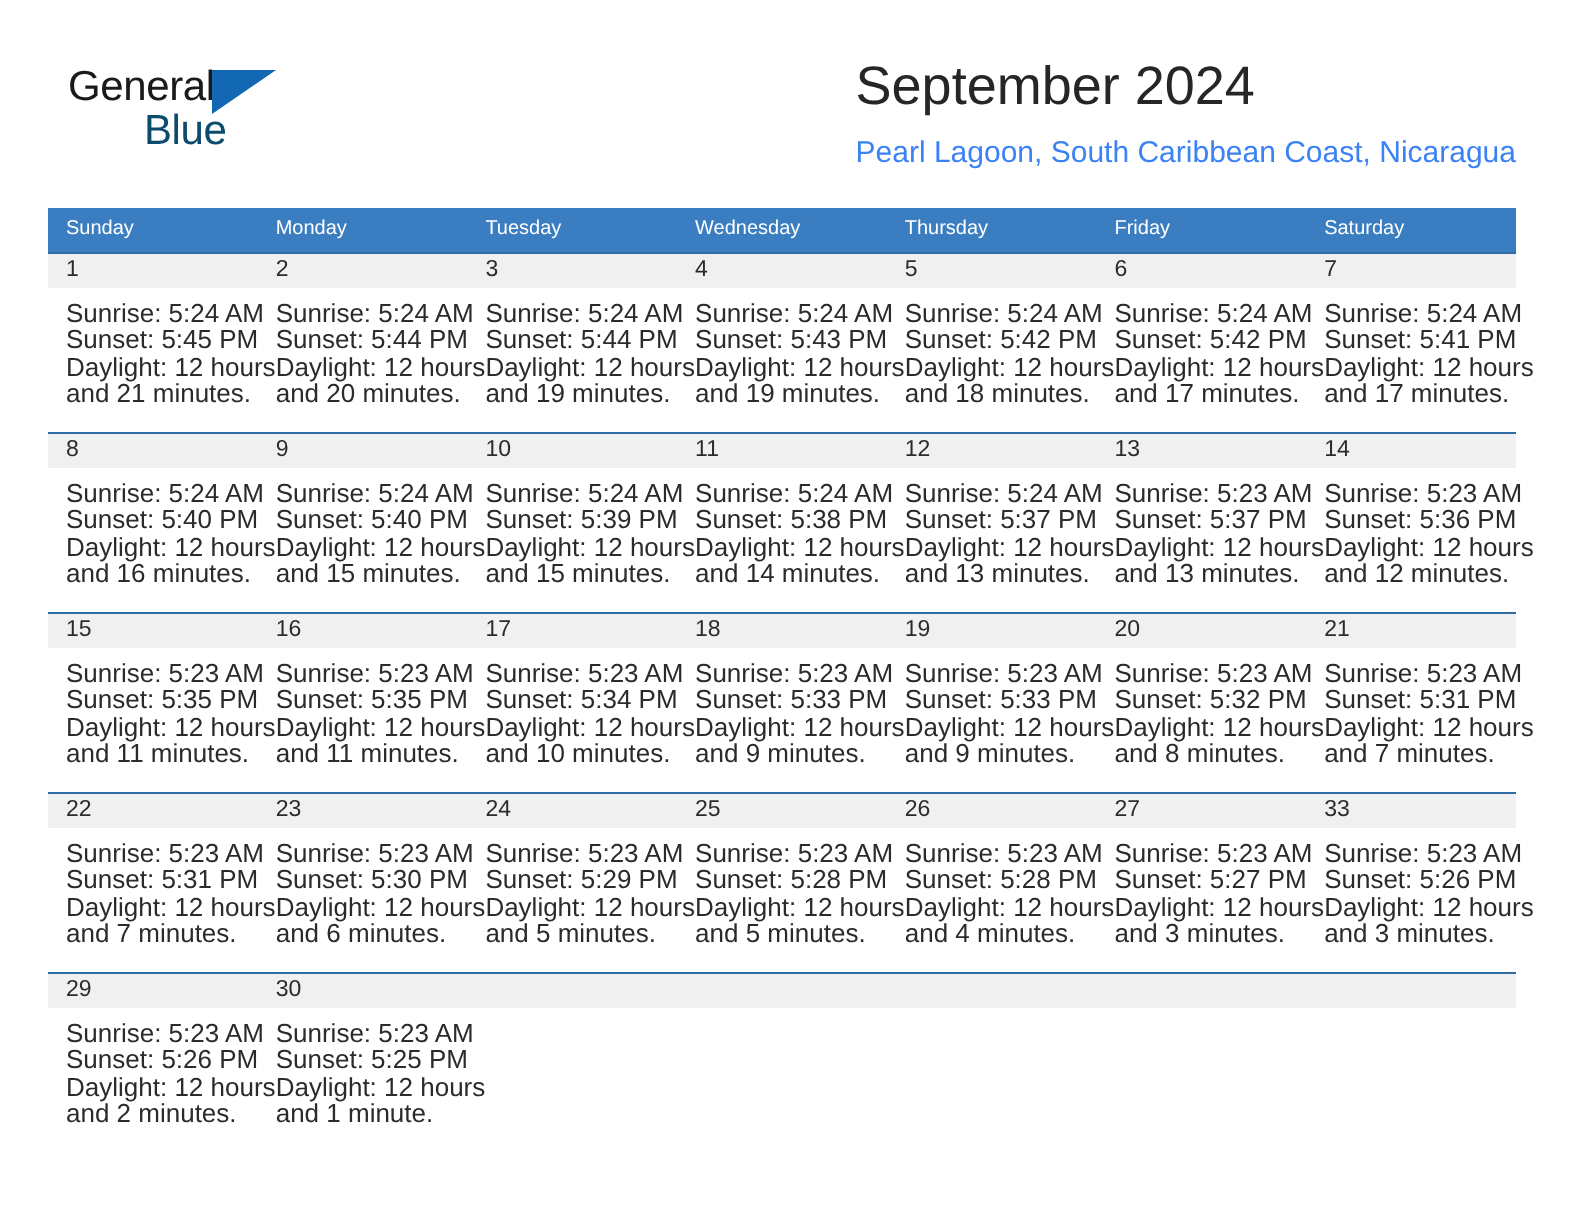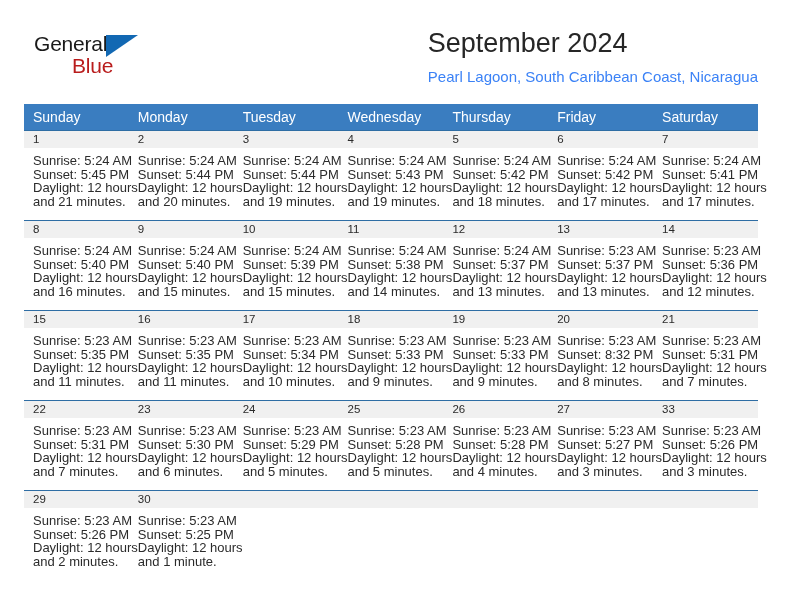--- a/index.html
+++ b/index.html
@@ -39,21 +39,21 @@
     position: absolute;
     left: 72px; top: 3px;
     width: 0; height: 0;
     border-left: 32px solid #1268b3;
     border-bottom: 22px solid transparent;
   }
   .brand-blue {
     position: absolute;
     left: 38px; top: 22px;
     font-size: 21px;
-    color: #b91c1c;
+    color: #0c4a6e;
     letter-spacing: -0.2px;
     line-height: 24px;
   }
 
   .title-block {
     position: absolute;
     right: 10px; top: 0;
     text-align: left;
   }
   .cal-title {
@@ -75,21 +75,21 @@
   .calendar {
     position: absolute;
     left: 24px; top: 104px;
     width: 734px;
     border-collapse: collapse;
     table-layout: fixed;
   }
   .calendar th {
     background: #3a7dc0;
     color: #ffffff;
-    font-size: 14px;
+    font-size: 10px;
     font-weight: normal;
     text-align: left;
     padding: 5px 0 5px 9px;
     height: 22px;
     border: none;
   }
   .calendar td {
     vertical-align: top;
     padding: 0;
     width: 104.85px;
@@ -322,21 +322,21 @@
               <div class="line">Sunrise: 5:23 AM</div>
               <div class="line">Sunset: 5:33 PM</div>
               <div class="line">Daylight: 12 hours</div>
               <div class="line">and 9 minutes.</div>
             </div>
           </td>
           <td>
             <span class="daynum">20</span>
             <div class="cell-body">
               <div class="line">Sunrise: 5:23 AM</div>
-              <div class="line">Sunset: 8:32 PM</div>
+              <div class="line">Sunset: 5:32 PM</div>
               <div class="line">Daylight: 12 hours</div>
               <div class="line">and 8 minutes.</div>
             </div>
           </td>
           <td>
             <span class="daynum">21</span>
             <div class="cell-body">
               <div class="line">Sunrise: 5:23 AM</div>
               <div class="line">Sunset: 5:31 PM</div>
               <div class="line">Daylight: 12 hours</div>

